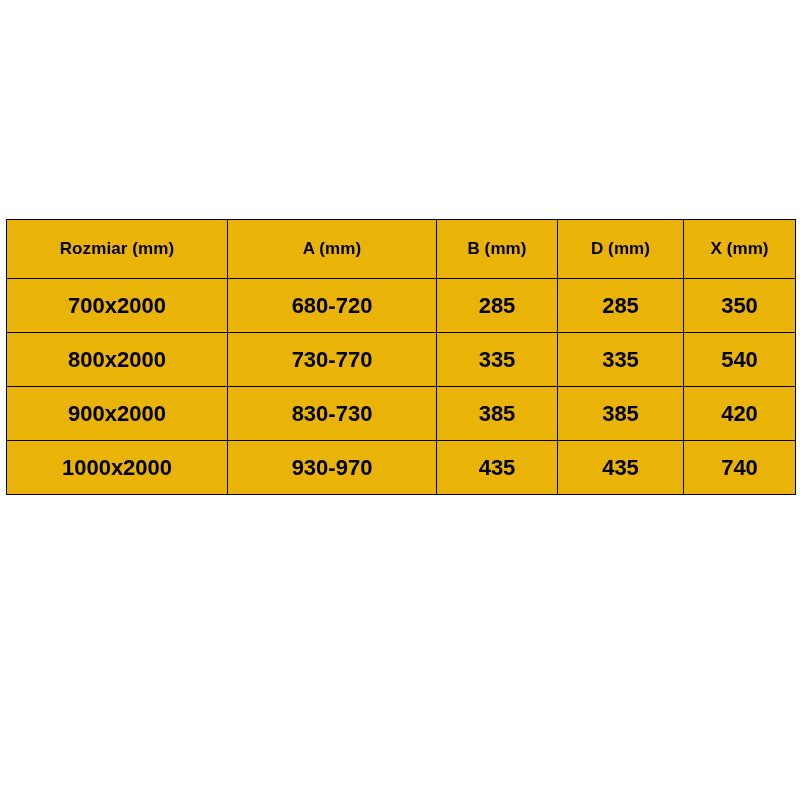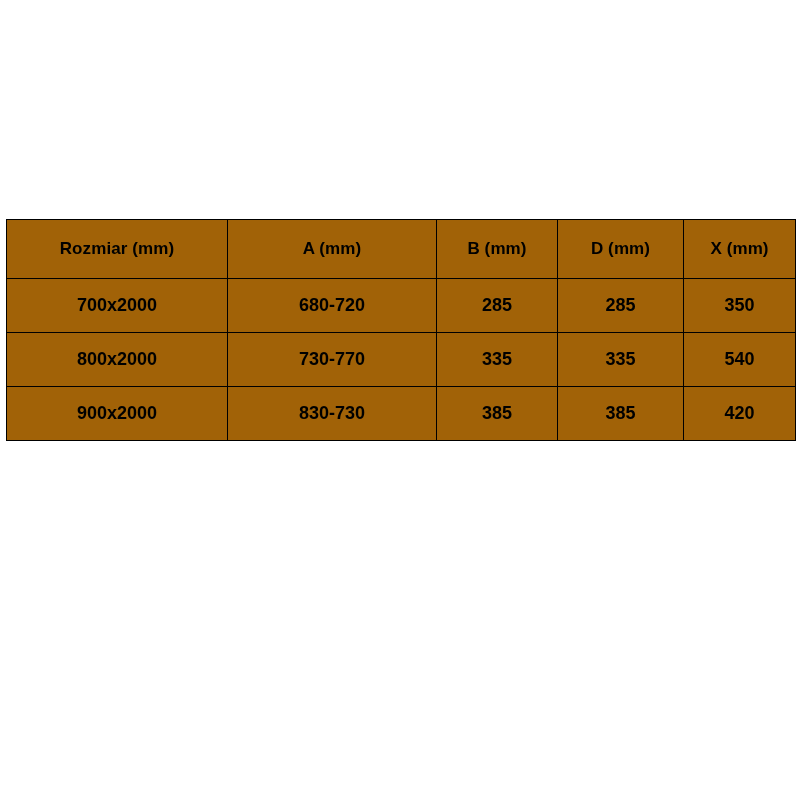--- a/index.html
+++ b/index.html
@@ -22,39 +22,39 @@
   .table-wrap {
     position: absolute;
     left: 6px;
     top: 219px;
     width: 789px;
   }
   table.spec {
     border-collapse: collapse;
     width: 789px;
     table-layout: fixed;
-    background: #a16207;
+    background: #eab308;
   }
   table.spec th,
   table.spec td {
     border: 1px solid #000000;
     text-align: center;
     vertical-align: middle;
     color: #000000;
     font-weight: bold;
     white-space: nowrap;
   }
   table.spec thead th {
     height: 56px;
     font-size: 17px;
     letter-spacing: 0.1px;
   }
   table.spec tbody td {
     height: 51px;
-    font-size: 18px;
+    font-size: 22px;
   }
   
   col.c0 { width: 221px; }
   col.c1 { width: 209px; }
   col.c2 { width: 121px; }
   col.c3 { width: 126px; }
   col.c4 { width: 112px; }
 </style>
 </head>
 <body>
@@ -93,16 +93,23 @@
           <td>335</td>
           <td>540</td>
         </tr>
         <tr>
           <td>900x2000</td>
           <td>830-730</td>
           <td>385</td>
           <td>385</td>
           <td>420</td>
         </tr>
+        <tr>
+          <td>1000x2000</td>
+          <td>930-970</td>
+          <td>435</td>
+          <td>435</td>
+          <td>740</td>
+        </tr>
       </tbody>
     </table>
   </div>
 </div>
 
 </body></html>

